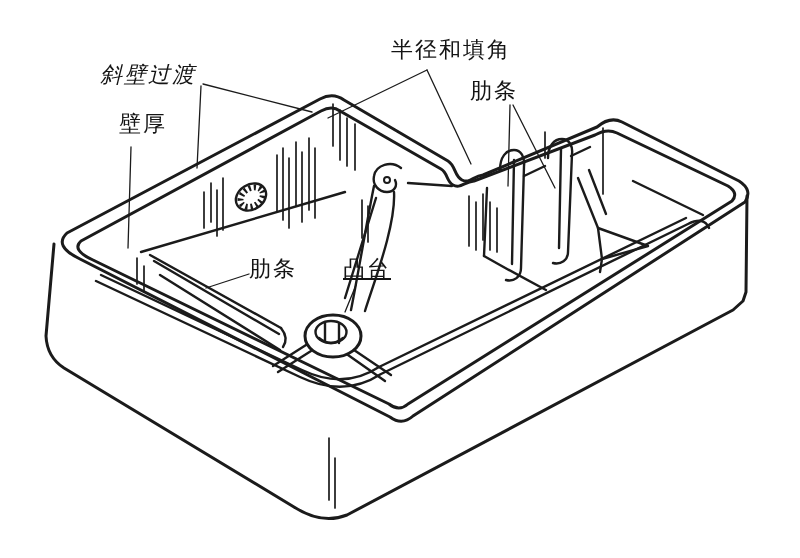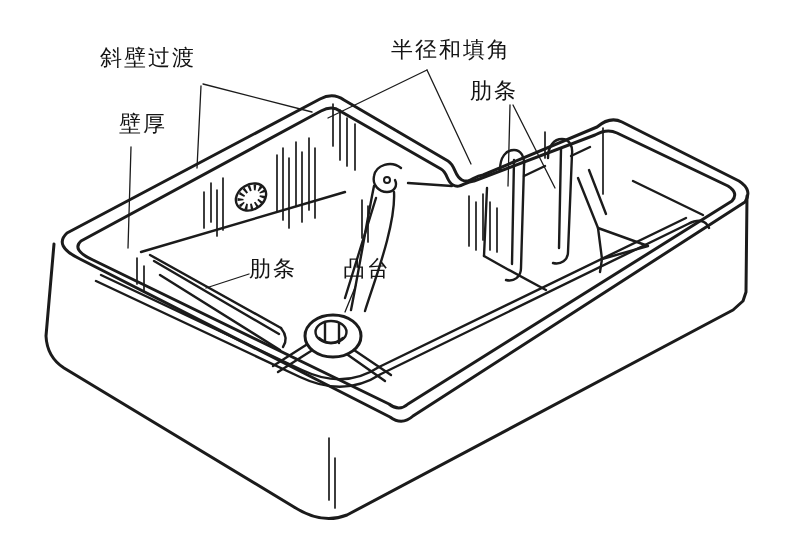--- a/index.html
+++ b/index.html
@@ -25,26 +25,26 @@
     font-family: "DejaVu Sans", "Liberation Sans", sans-serif;
     font-size: 22px;
     font-weight: 500;
     letter-spacing: 2px;
     color: #141414;
     white-space: nowrap;
     line-height: 1;
     user-select: none;
   }
   
-  .lbl-xieguo  { left: 100px; top: 47px;  }
+  .lbl-xieguo  { left: 100px; top: 64px; font-style: italic;  }
   .lbl-bihou   { left: 119px; top: 113px; }
   .lbl-banjing { left: 391px; top: 39px;  }
   .lbl-leitiao-r { left: 470px; top: 80px; }
   .lbl-leitiao-m { left: 249px; top: 258px; }
-  .lbl-tutai   { left: 343px; top: 258px; }
+  .lbl-tutai   { left: 343px; top: 258px; text-decoration: underline; }
 
   .stroke-main   { stroke: #1b1b1b; stroke-width: 3;   fill: none; stroke-linecap: round; stroke-linejoin: round; }
   .stroke-med    { stroke: #1b1b1b; stroke-width: 2.4; fill: none; stroke-linecap: round; stroke-linejoin: round; }
   .stroke-hatch  { stroke: #1b1b1b; stroke-width: 1.7; fill: none; stroke-linecap: round; }
   .stroke-leader { stroke: #1b1b1b; stroke-width: 1.3; fill: none; stroke-linecap: round; }
 </style>
 </head>
 <body>
 
 <div id="figure">

